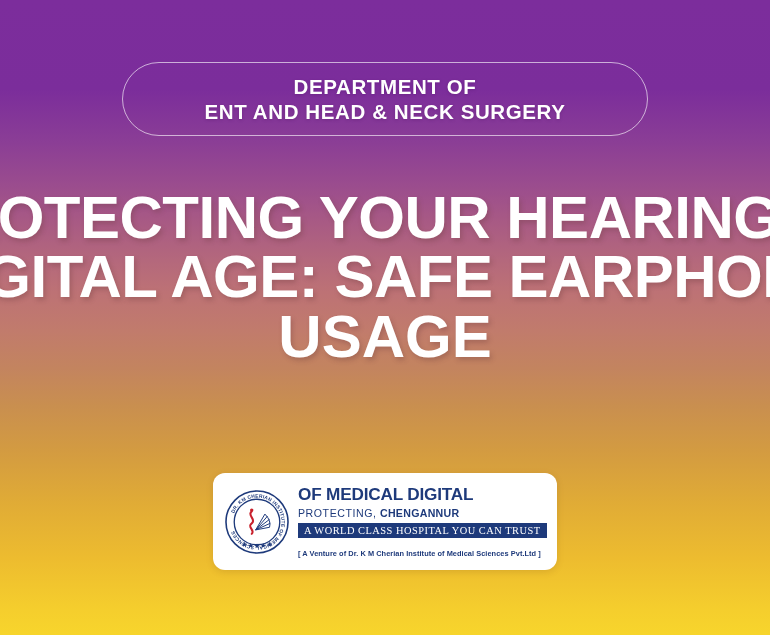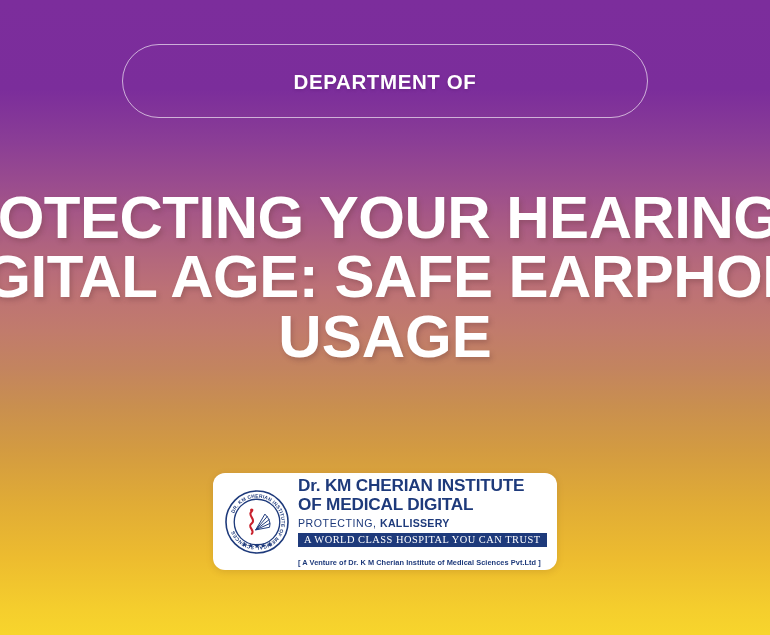--- a/index.html
+++ b/index.html
@@ -35,21 +35,21 @@
       #edbc2f 88%,
       #f5ce2d 96%,
       #f7d52c 100%
     );
   }
 
   
   .dept-pill {
     position: absolute;
     left: 122px;
-    top: 44px;
+    top: 62px;
     width: 526px;
     height: 74px;
     box-sizing: border-box;
     border: 1.5px solid rgba(255,255,255,0.62);
     border-radius: 40px;
     display: flex;
     align-items: center;
     justify-content: center;
   }
   .dept-text {
@@ -156,20 +156,21 @@
   }
 </style>
 </head>
 <body>
 
 <div id="poster">
 
   <div class="dept-pill">
     <div class="dept-text">
       <span class="l1">DEPARTMENT OF</span>
+      <span class="l2">ENT AND HEAD &amp; NECK SURGERY</span>
     </div>
   </div>
 
   <div class="headline">
     <span class="hl hl-1">PROTECTING YOUR HEARING IN</span>
     <span class="hl hl-2">DIGITAL AGE: SAFE EARPHONE</span>
     <span class="hl hl-3">USAGE</span>
   </div>
 
   <div class="logo-card">
@@ -204,23 +205,22 @@
           <polygon points="40.5,81.8 41.6,84.4 44.4,84.6 42.2,86.4 42.9,89.1 40.5,87.6 38.1,89.1 38.8,86.4 36.6,84.6 39.4,84.4"></polygon>
           <polygon points="50,82.4 51.1,85 53.9,85.2 51.7,87 52.4,89.7 50,88.2 47.6,89.7 48.3,87 46.1,85.2 48.9,85"></polygon>
           <polygon points="59.5,81.8 60.6,84.4 63.4,84.6 61.2,86.4 61.9,89.1 59.5,87.6 57.1,89.1 57.8,86.4 55.6,84.6 58.4,84.4"></polygon>
           <polygon points="69,80 70.1,82.6 72.9,82.8 70.7,84.6 71.4,87.3 69,85.8 66.6,87.3 67.3,84.6 65.1,82.8 67.9,82.6"></polygon>
         </g>
       </svg>
     </div>
 
     <div class="logo-text">
       <div class="logo-name">
-        <span class="n1">Dr. KM CHERIAN INSTITUTE</span>
         <span class="n2">OF MEDICAL DIGITAL</span>
       </div>
-      <div class="logo-place"><span>PROTECTING</span><span>, </span><b>KALLISSERY</b></div>
+      <div class="logo-place"><span>PROTECTING</span><span>, </span><b>CHENGANNUR</b></div>
       <div class="logo-tagbar">A WORLD CLASS HOSPITAL YOU CAN TRUST</div>
       <div class="logo-venture">[ A Venture of Dr. K M Cherian Institute of Medical Sciences Pvt.Ltd ]</div>
     </div>
 
   </div>
 
 </div>
 
 </body></html>

